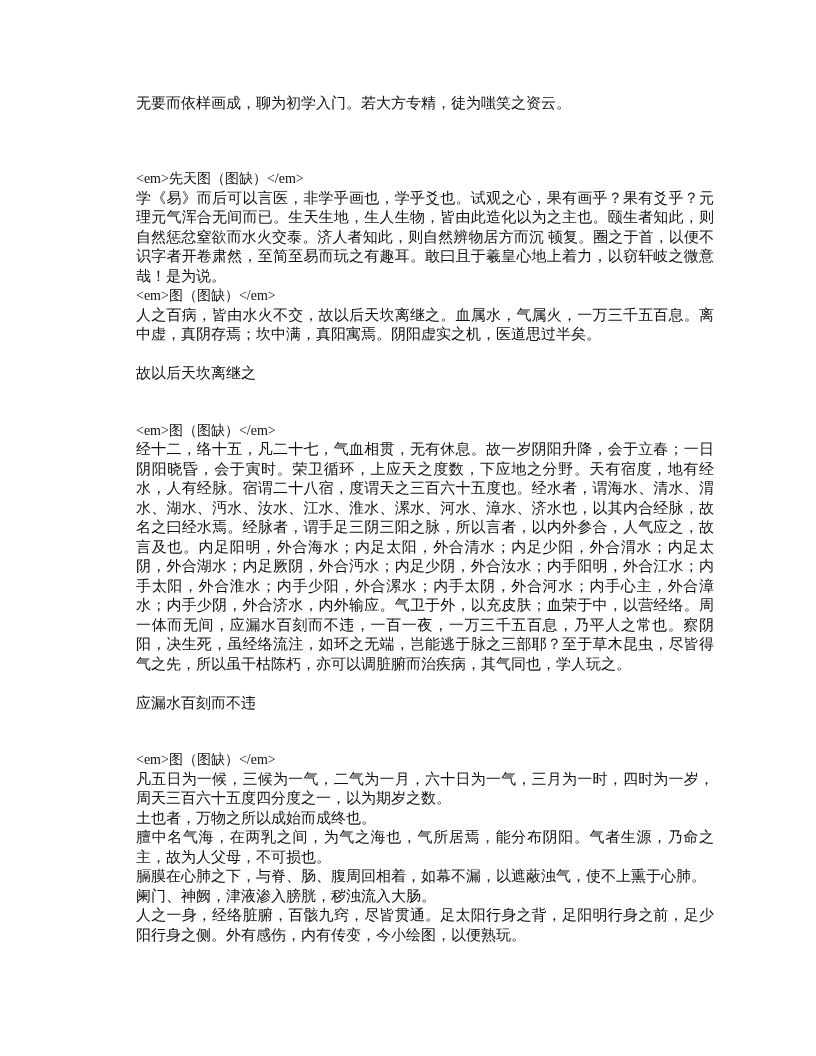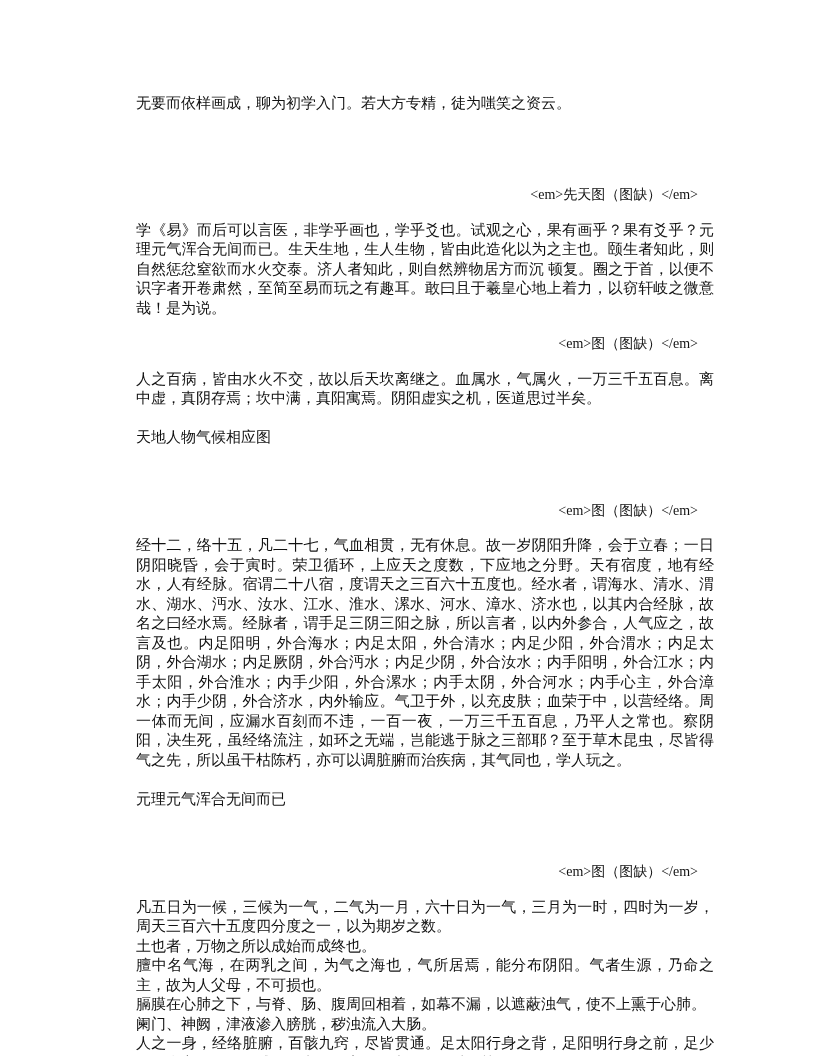--- a/index.html
+++ b/index.html
@@ -5,43 +5,43 @@
   html, body { margin:0; padding:0; background:#ffffff; }
   body { width:816px; height:1056px; position:relative; overflow:hidden;
          font-family:"DejaVu Serif", "Liberation Serif", serif; color:#111; }
   .page { position:absolute; left:136px; top:94px; width:578px;
           font-size:15px; line-height:19.5px;font-family:Liberation Serif, serif; }
   .p { margin:0; text-align:justify; text-justify:inter-ideograph; word-break:break-all; }
   .heading { margin:0; }
   .gap-after-intro { height:18.5px; }
   .gap-after-heading { height:37px; }
   .gap-before-heading { height:19.5px; }
-  .em-tag { margin:16px; font-size:14px;text-align:right; }
+  .em-tag { margin:0; font-size:14px; }
 </style>
 </head>
 <body>
 
 <div class="page">
   <p class="p">无要而依样画成，聊为初学入门。若大方专精，徒为嗤笑之资云。</p>
   <div class="gap-after-intro"></div>
 
   <div class="gap-after-heading"></div>
   <p class="em-tag">&lt;em&gt;先天图（图缺）&lt;/em&gt;</p>
   <p class="p">学《易》而后可以言医，非学乎画也，学乎爻也。试观之心，果有画乎？果有爻乎？元理元气浑合无间而已。生天生地，生人生物，皆由此造化以为之主也。颐生者知此，则自然惩忿窒欲而水火交泰。济人者知此，则自然辨物居方而沉 顿复。圈之于首，以便不识字者开卷肃然，至简至易而玩之有趣耳。敢曰且于羲皇心地上着力，以窃轩岐之微意哉！是为说。</p>
   <p class="em-tag">&lt;em&gt;图（图缺）&lt;/em&gt;</p>
   <p class="p">人之百病，皆由水火不交，故以后天坎离继之。血属水，气属火，一万三千五百息。离中虚，真阴存焉；坎中满，真阳寓焉。阴阳虚实之机，医道思过半矣。</p>
   <div class="gap-before-heading"></div>
 
-  <p class="heading">天地人物气候相应图</p>
+  <p class="heading">故以后天坎离继之</p>
   <div class="gap-after-heading"></div>
   <p class="em-tag">&lt;em&gt;图（图缺）&lt;/em&gt;</p>
   <p class="p">经十二，络十五，凡二十七，气血相贯，无有休息。故一岁阴阳升降，会于立春；一日阴阳晓昏，会于寅时。荣卫循环，上应天之度数，下应地之分野。天有宿度，地有经水，人有经脉。宿谓二十八宿，度谓天之三百六十五度也。经水者，谓海水、清水、渭水、湖水、沔水、汝水、江水、淮水、漯水、河水、漳水、济水也，以其内合经脉，故名之曰经水焉。经脉者，谓手足三阴三阳之脉，所以言者，以内外参合，人气应之，故言及也。内足阳明，外合海水；内足太阳，外合清水；内足少阳，外合渭水；内足太阴，外合湖水；内足厥阴，外合沔水；内足少阴，外合汝水；内手阳明，外合江水；内手太阳，外合淮水；内手少阳，外合漯水；内手太阴，外合河水；内手心主，外合漳水；内手少阴，外合济水，内外输应。气卫于外，以充皮肤；血荣于中，以营经络。周一体而无间，应漏水百刻而不违，一百一夜，一万三千五百息，乃平人之常也。察阴阳，决生死，虽经络流注，如环之无端，岂能逃于脉之三部耶？至于草木昆虫，尽皆得气之先，所以虽干枯陈朽，亦可以调脏腑而治疾病，其气同也，学人玩之。</p>
   <div class="gap-before-heading"></div>
 
-  <p class="heading">元理元气浑合无间而已</p>
+  <p class="heading">应漏水百刻而不违</p>
   <div class="gap-after-heading"></div>
   <p class="em-tag">&lt;em&gt;图（图缺）&lt;/em&gt;</p>
   <p class="p">凡五日为一候，三候为一气，二气为一月，六十日为一气，三月为一时，四时为一岁，周天三百六十五度四分度之一，以为期岁之数。</p>
   <p class="p">土也者，万物之所以成始而成终也。</p>
   <p class="p">膻中名气海，在两乳之间，为气之海也，气所居焉，能分布阴阳。气者生源，乃命之主，故为人父母，不可损也。</p>
   <p class="p">膈膜在心肺之下，与脊、肠、腹周回相着，如幕不漏，以遮蔽浊气，使不上熏于心肺。</p>
   <p class="p">阑门、神阙，津液渗入膀胱，秽浊流入大肠。</p>
   <p class="p">人之一身，经络脏腑，百骸九窍，尽皆贯通。足太阳行身之背，足阳明行身之前，足少阳行身之侧。外有感伤，内有传变，今小绘图，以便熟玩。</p>
 </div>
 

